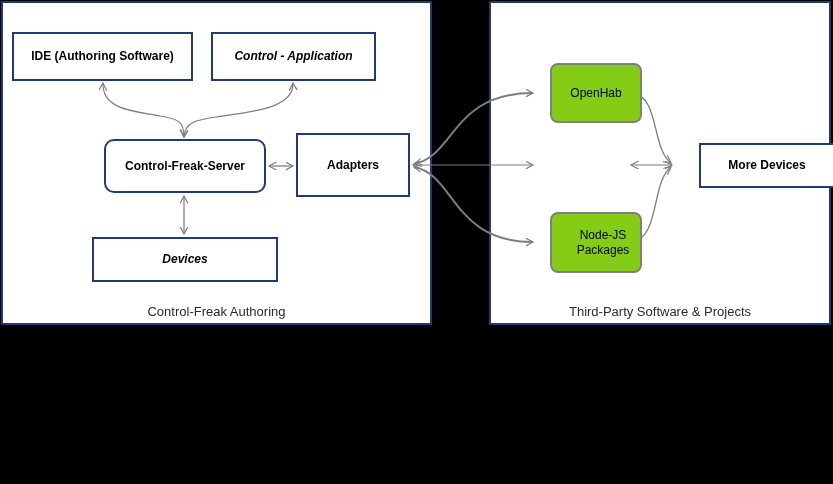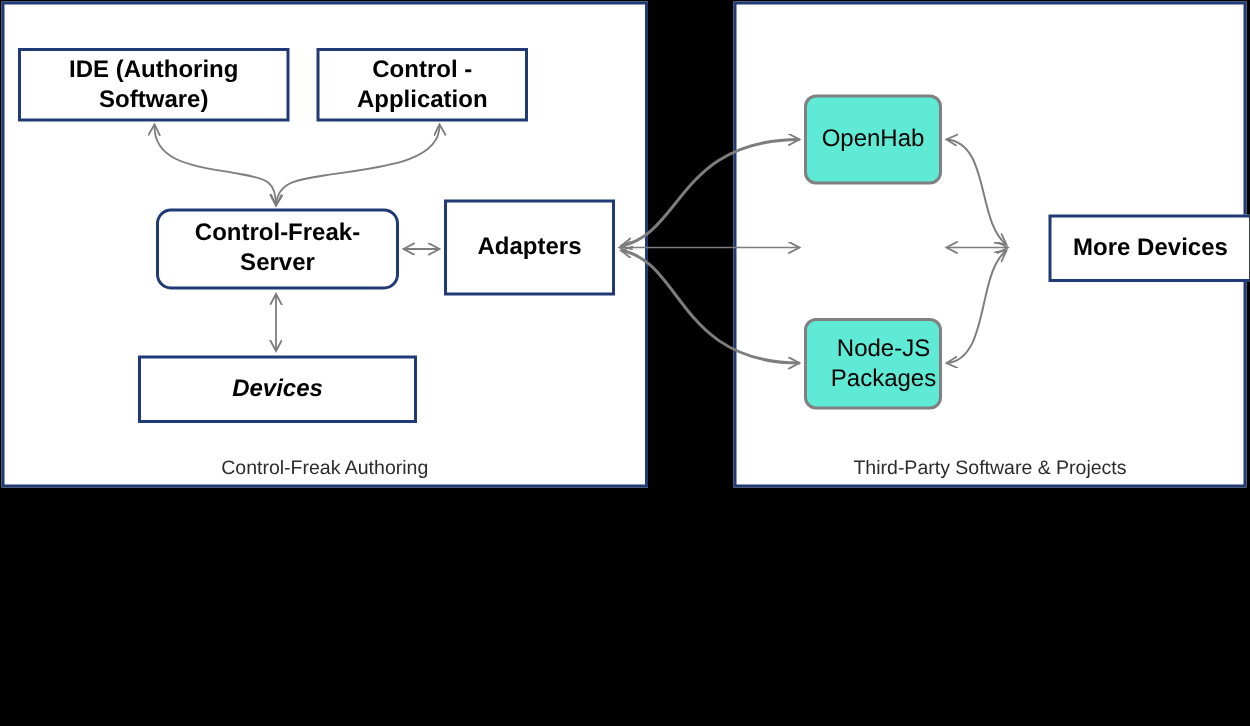--- a/index.html
+++ b/index.html
@@ -34,38 +34,39 @@
 
   .node {
     position: absolute;
     box-sizing: border-box;
     display: flex;
     align-items: center;
     justify-content: center;
     text-align: center;
     z-index: 3;
     color: #000000;
-    font-size: 16px;
+    font-size: 12px;
     line-height: 1.25;
   }
   .node.white {
     background: #ffffff;
     border: 2px solid #203a75;
     font-weight: bold;
   }
   .node.gray {
-    background: #5eead4;
+    background: #84cc16;
     border: 2px solid #808080;
     border-radius: 8px;
     font-weight: normal;
     padding: 2px 6px;
+    margin-left: 14px;
   }
 
   #node-ide          { left: 12px;  top: 32px;  width: 181px; height: 49px; }
-  #node-control-app  { left: 211px; top: 32px;  width: 141px; height: 49px; }
+  #node-control-app  { left: 211px; top: 32px;  width: 165px; height: 49px; font-style: italic; }
   #node-server       { left: 104px; top: 139px; width: 162px; height: 54px; border-radius: 10px; }
   #node-adapters     { left: 296px; top: 133px; width: 114px; height: 64px; }
   #node-devices      { left: 92px;  top: 237px; width: 186px; height: 45px; font-style: italic; }
 
   #node-openhab      { left: 536px; top: 63px;  width: 92px;  height: 60px; }
   #node-mqtt         { left: 536px; top: 135px; width: 92px;  height: 60px; }
   #node-nodejs       { left: 536px; top: 212px; width: 92px;  height: 61px; padding-left: 20px; }
   #node-more-devices { left: 675px; top: 143px; width: 136px; height: 45px; margin-left: 24px; }
 
   .panel-title {

